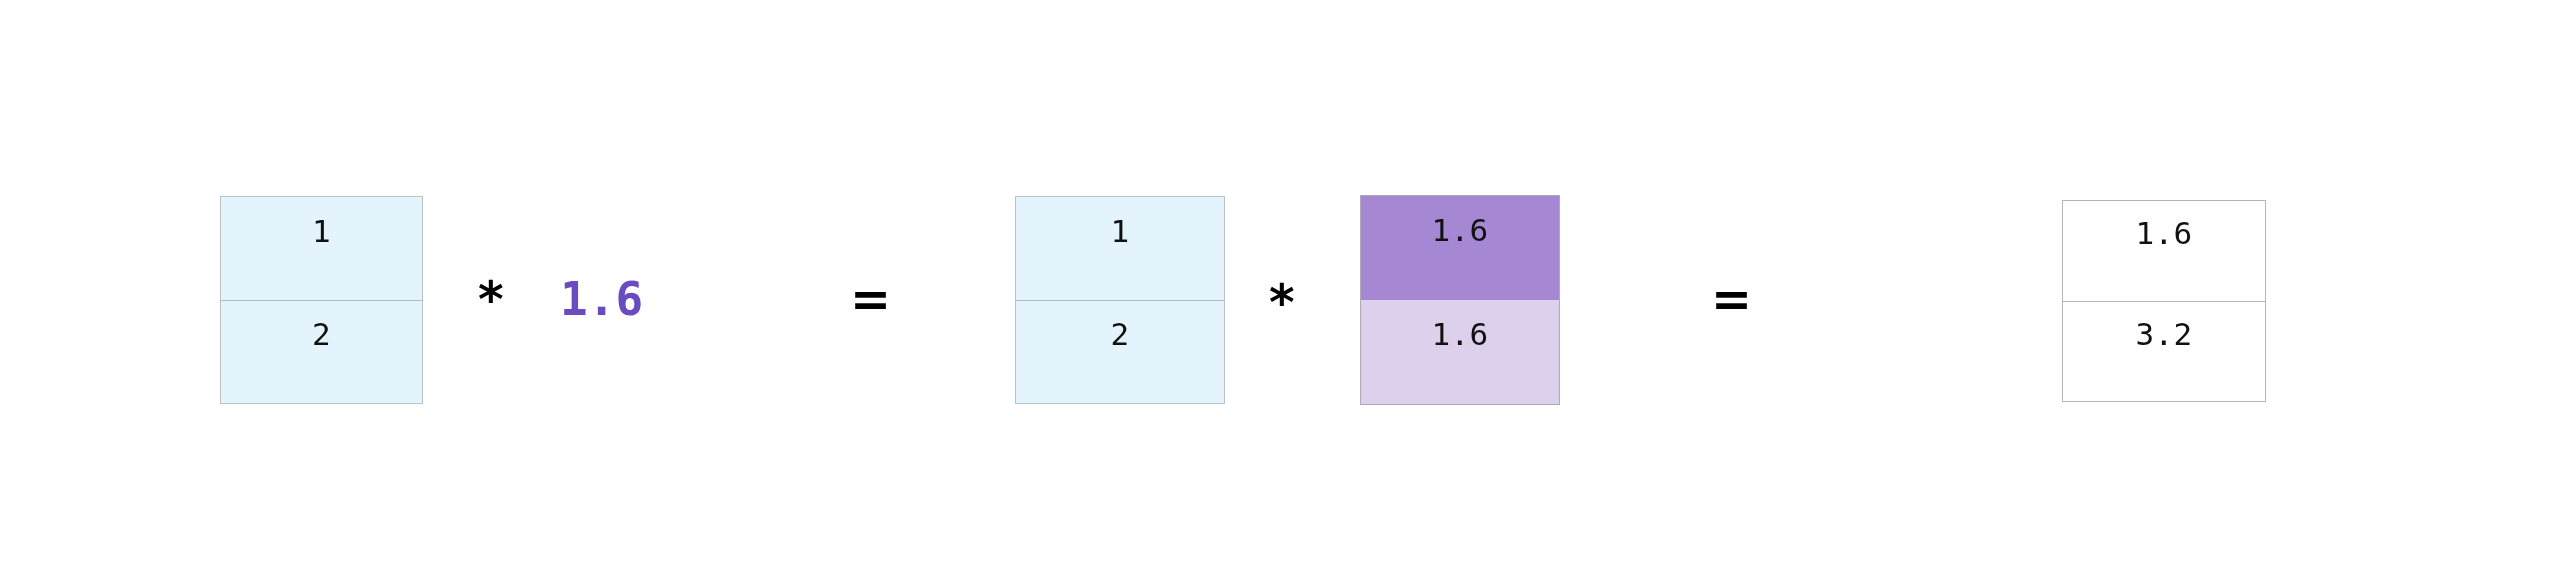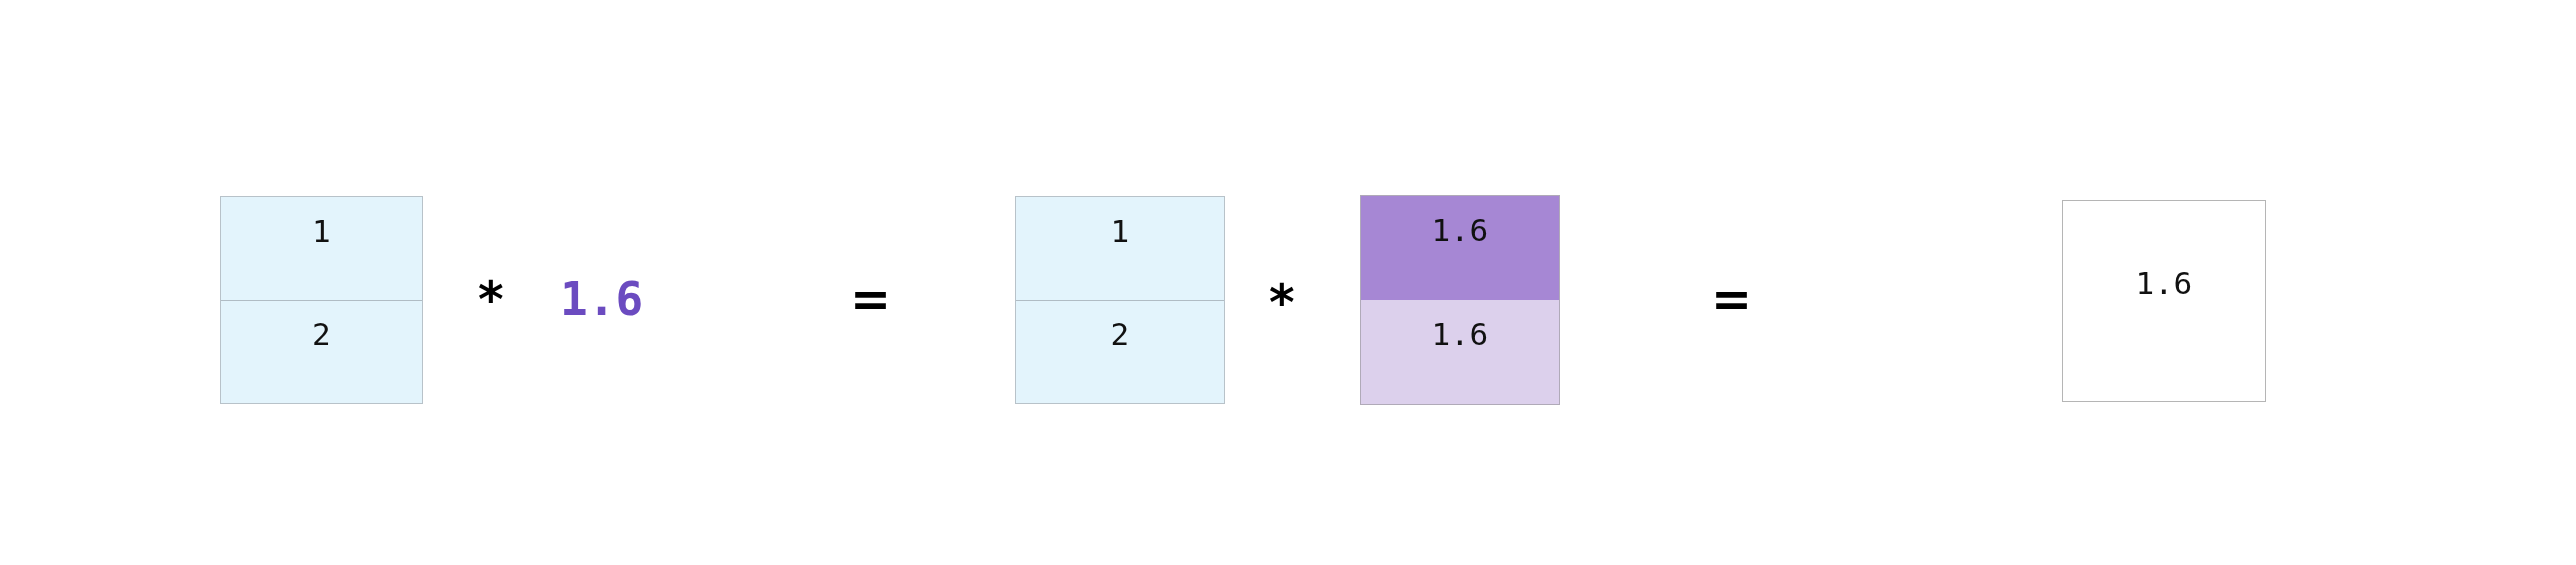--- a/index.html
+++ b/index.html
@@ -139,16 +139,19 @@
       <span class="cell-text">1.6</span>
     </div>
   </div>
 
   <div class="op equals" style="left:1711px; top:275px;">=</div>
 
   <div class="grid plain" style="left:2062px; top:200px; width:204px; height:202px;">
     <div class="cell">
       <span class="cell-text">1.6</span>
     </div>
+    <div class="cell">
+      <span class="cell-text">3.2</span>
+    </div>
   </div>
 
 </div>
 
 
 </body></html>

